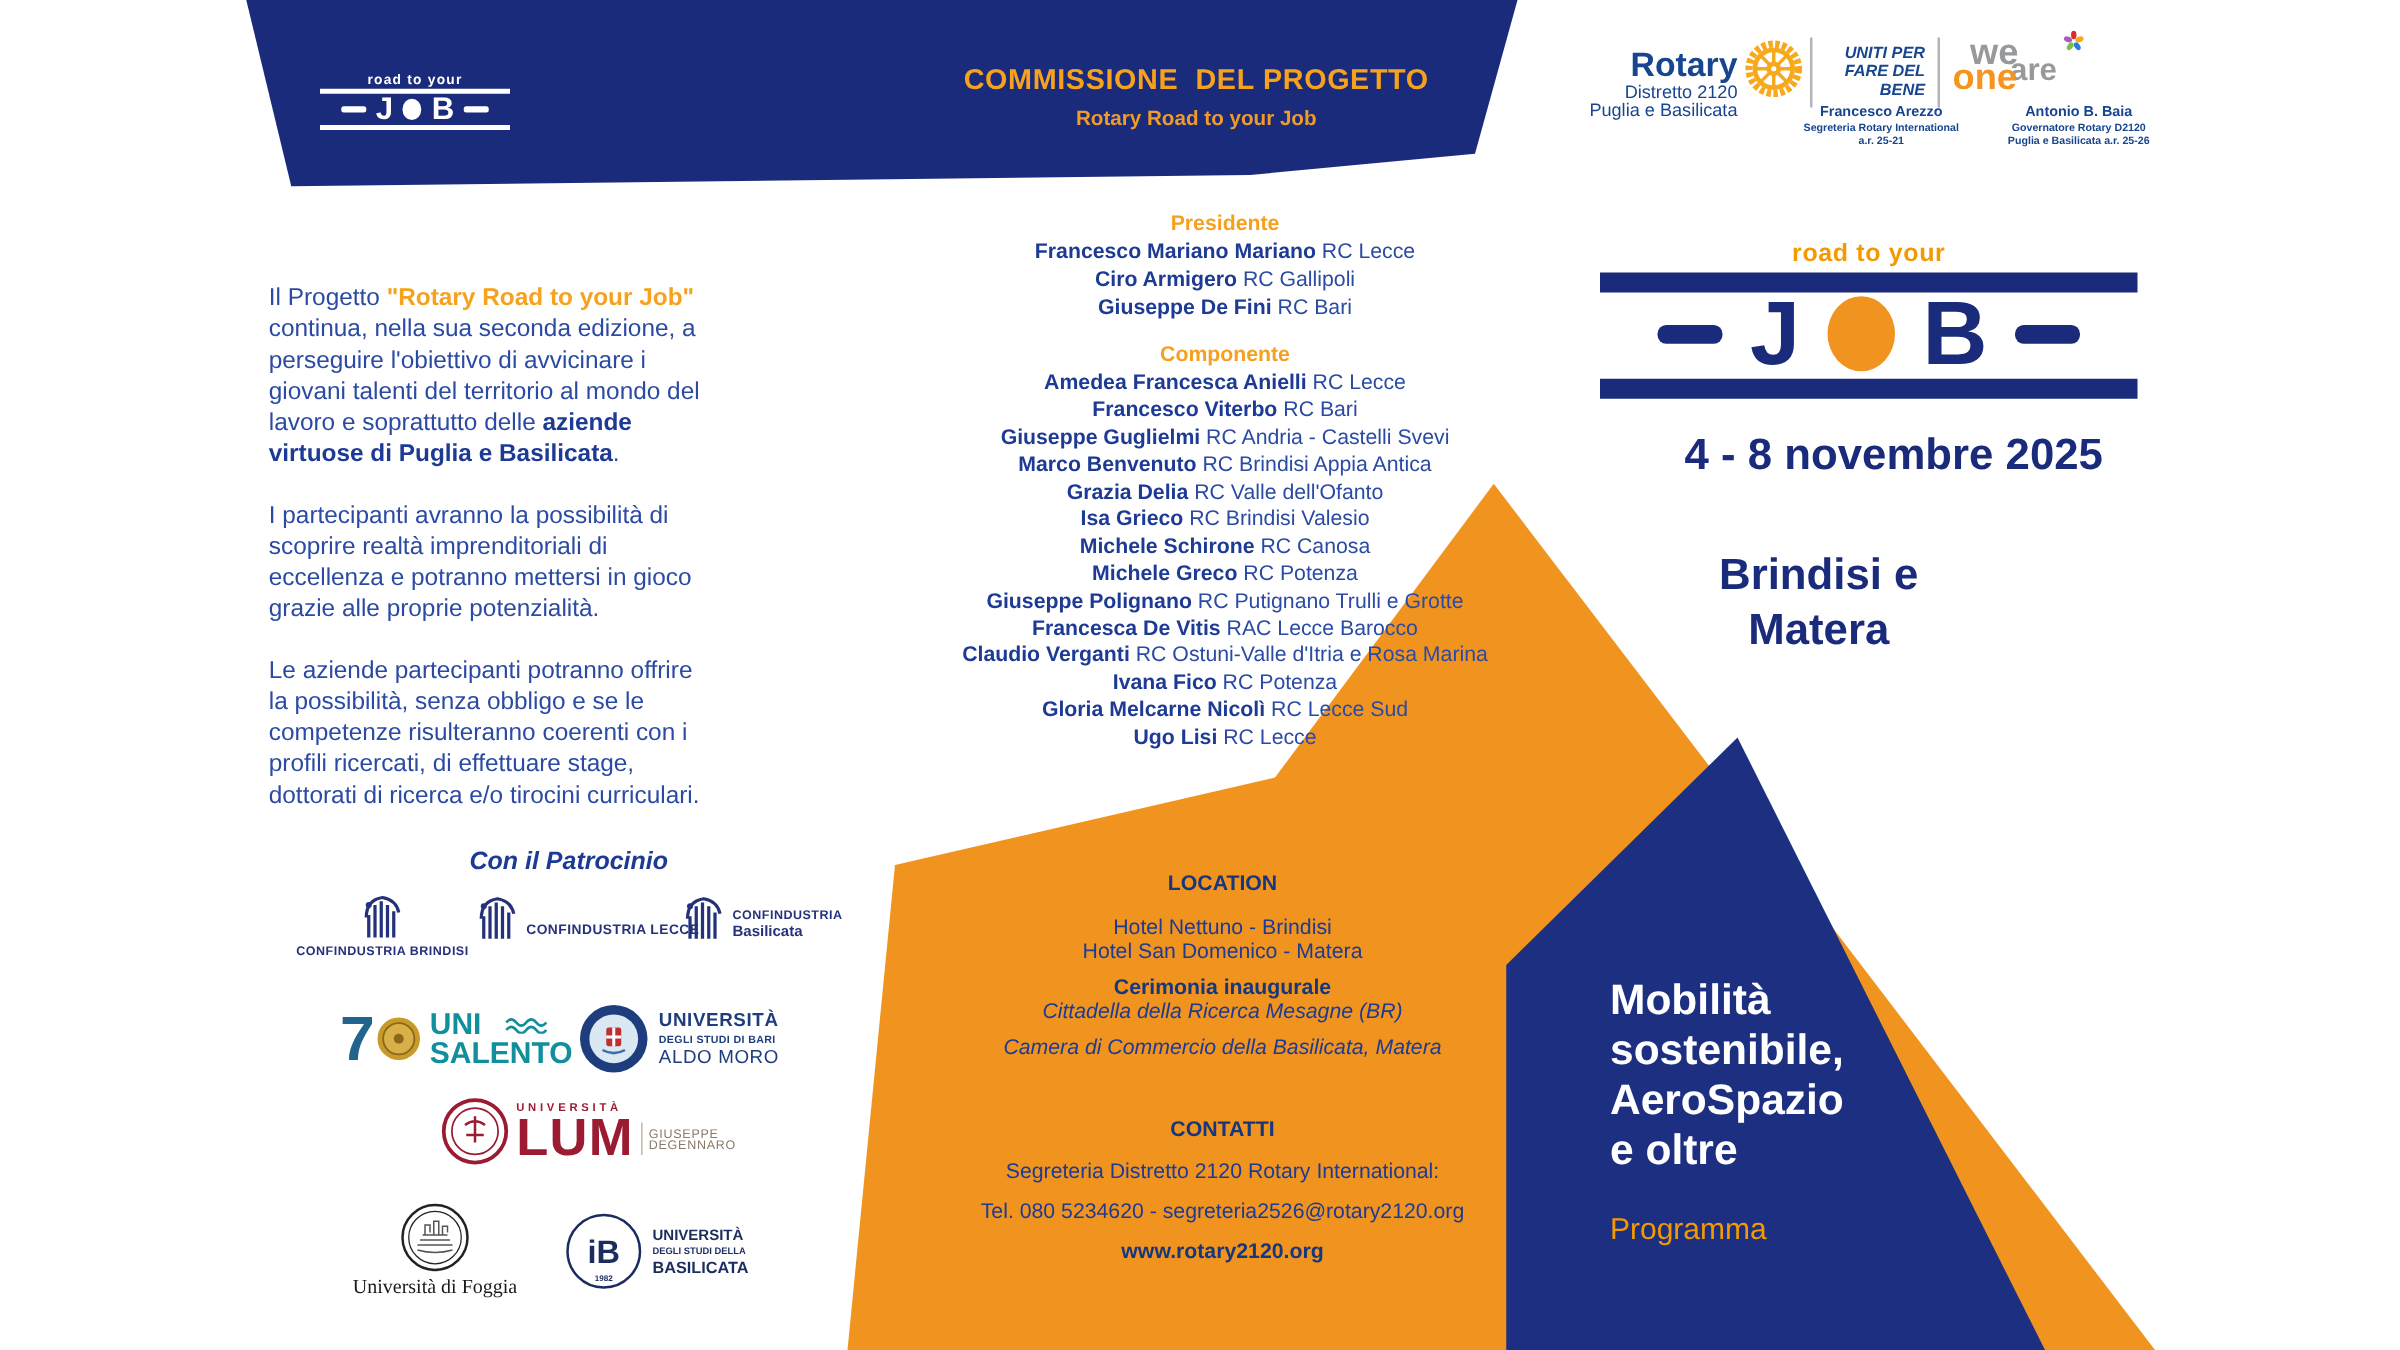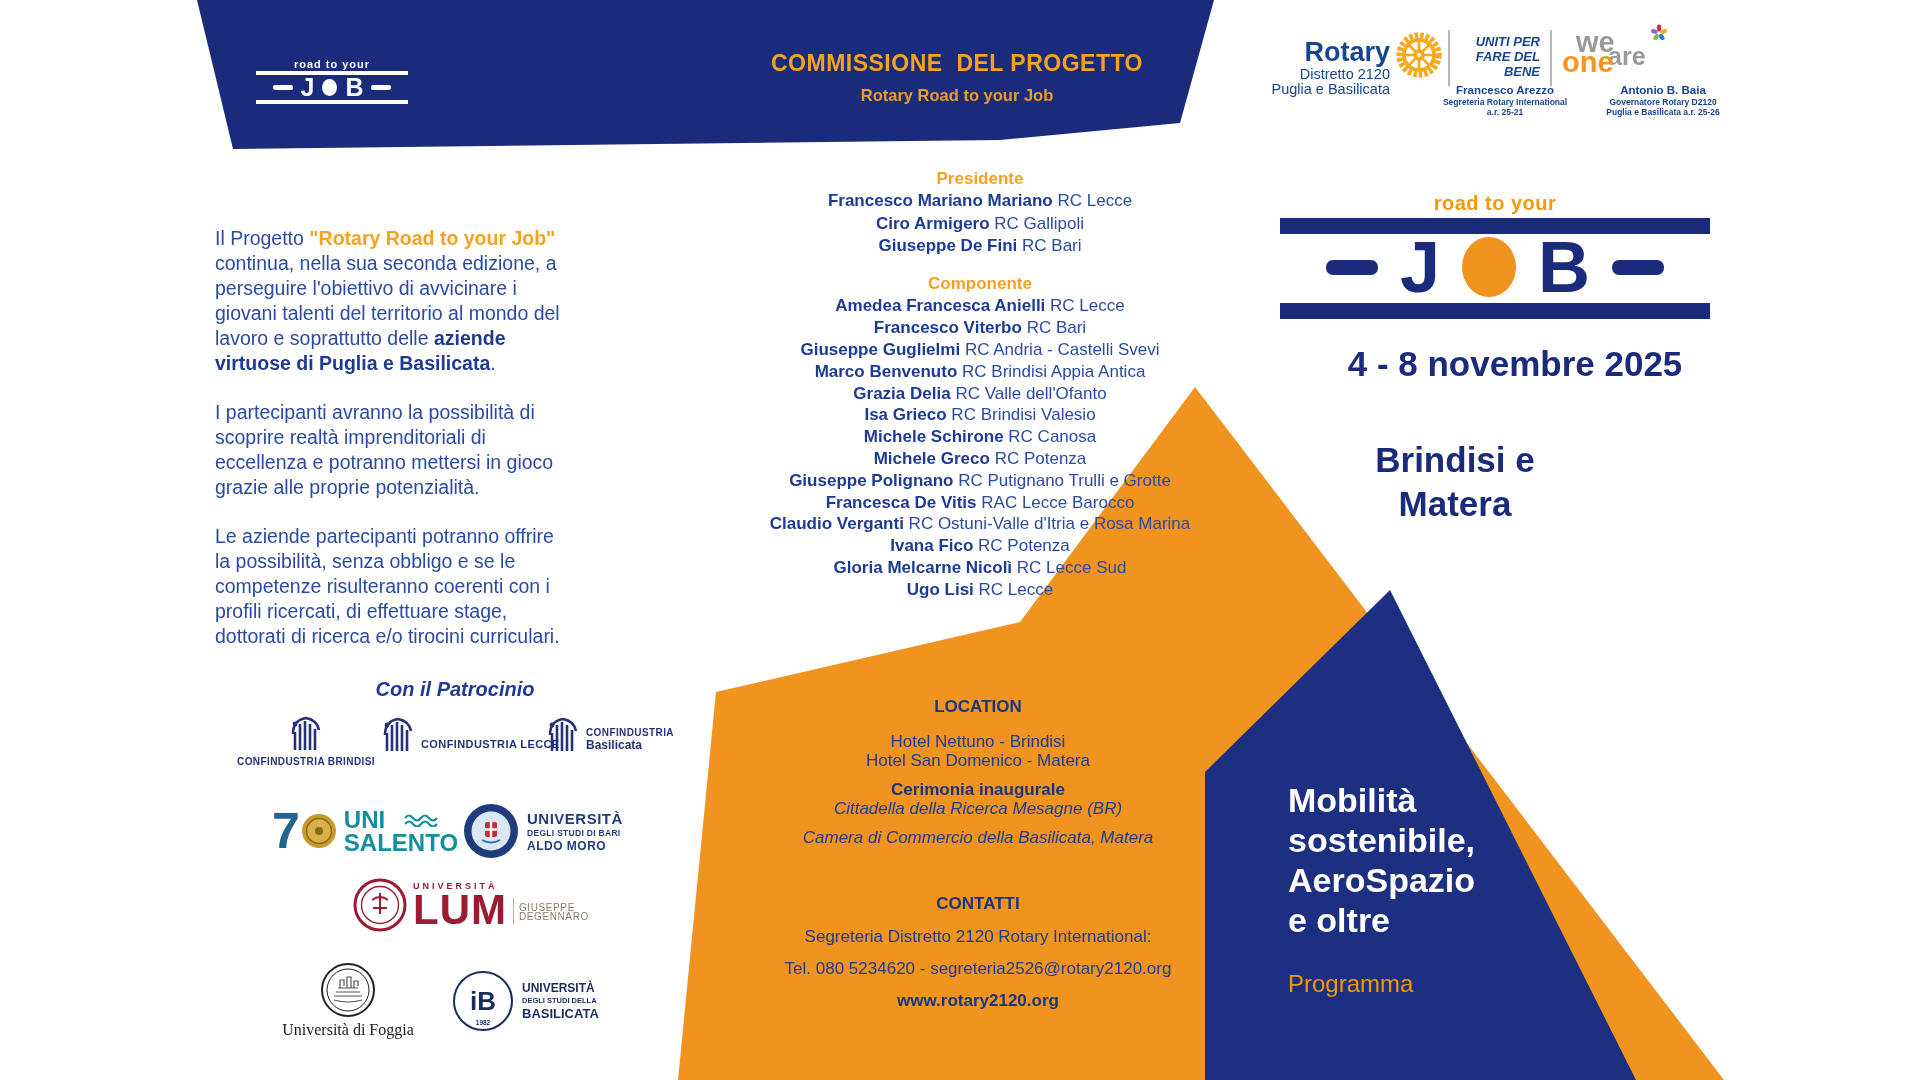--- a/index.html
+++ b/index.html
@@ -36,21 +36,21 @@
   .lg-basilicata .l1{font-size:10px;font-weight:600;letter-spacing:.4px}
   .lg-basilicata .l2{font-size:12px;font-weight:600}
   .lg-unisalento{left:272px;top:806px;display:flex;align-items:center;z-index:2}
   .lg-unisalento .seven{font-size:50px;font-weight:800;color:#23648f;line-height:50px}
   .lg-unisalento .txt{margin-left:6px;color:#128f9c;font-weight:800;font-size:24px;line-height:23px}
   .lg-unisalento .uni{display:flex;align-items:center;gap:19px}
   .lg-uniba{left:462px;top:802px;display:flex;align-items:center;z-index:2}
   .lg-uniba .col{margin-left:7px;color:#1f3d7c}
   .lg-uniba .l1{font-size:15px;font-weight:800;letter-spacing:.5px}
   .lg-uniba .l2{font-size:8.5px;font-weight:700;letter-spacing:.3px;margin:1px 0}
-  .lg-uniba .l3{font-size:12px;font-weight:700;letter-spacing:.5px}
+  .lg-uniba .l3{font-size:15px;font-weight:400;letter-spacing:.5px}
   .lg-lum{left:353px;top:878px;display:flex;align-items:center;z-index:2}
   .lg-lum .col{margin-left:6px}
   .lg-lum .uni{font-size:9px;letter-spacing:3px;color:#9b1b33;font-weight:600}
   .lg-lum .lum{font-size:42px;font-weight:900;color:#9b1b33;line-height:38px;letter-spacing:1px}
   .lg-lum .vert{width:1px;height:26px;background:#b9a99a;margin:12px 0 0 6px}
   .lg-lum .gd{margin:14px 0 0 5px;font-size:10px;color:#8a7a68;letter-spacing:.6px;line-height:9px}
   .lg-foggia{left:288px;top:962px;width:120px;display:flex;flex-direction:column;align-items:center;z-index:2}
   .lg-foggia .lbl{font-family:"Liberation Serif",serif;font-size:16px;color:#1a1a1a;margin-top:3px;white-space:nowrap}
   .lg-unibas{left:452px;top:970px;display:flex;align-items:center;z-index:2}
   .lg-unibas .col{margin-left:8px;color:#1b2d5e}

